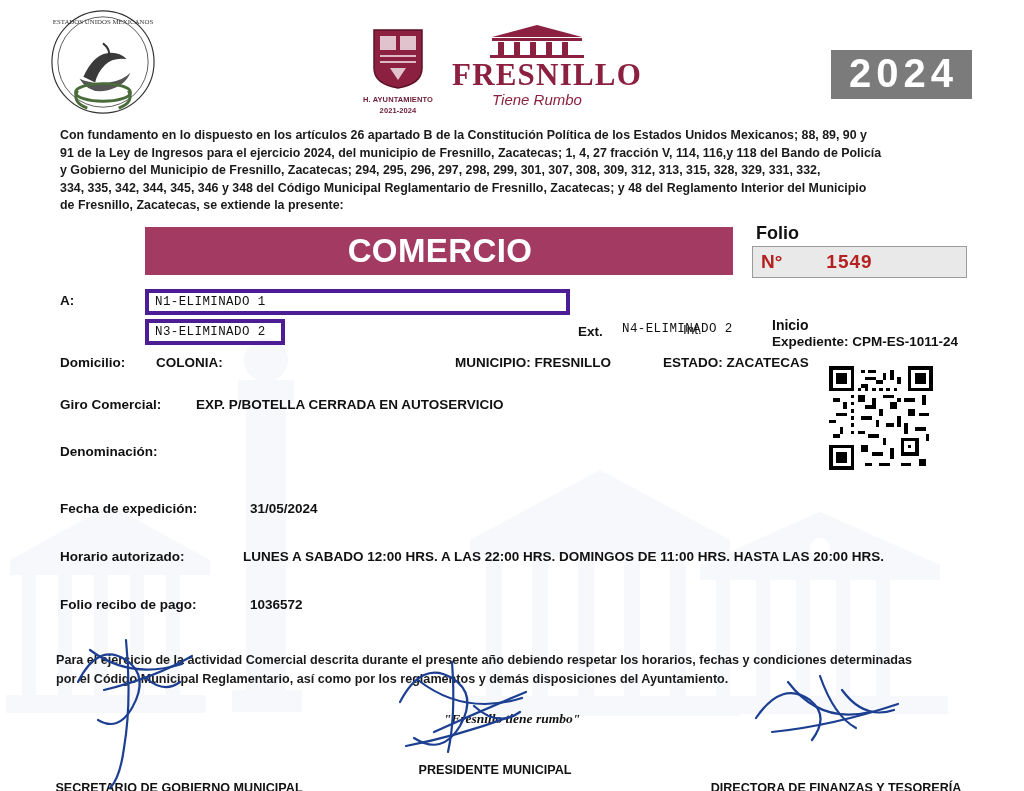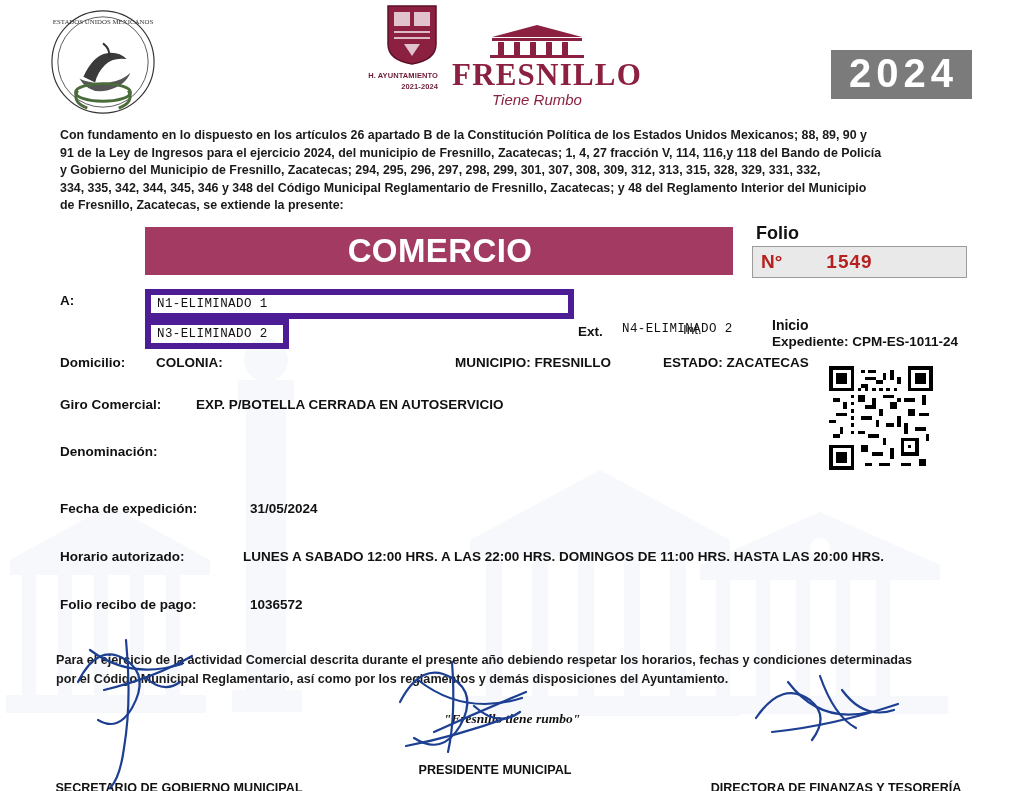--- a/index.html
+++ b/index.html
@@ -41,23 +41,23 @@
   .eagle {
     position: absolute;
     left: 44px;
     top: 8px;
     width: 118px;
     height: 108px;
   }
   .ayto {
     position: absolute;
     left: 358px;
-    top: 4px;
+    top: 28px;
     width: 80px;
-    text-align: right;
+    text-align: center;
   }
   .ayto-shield {
     width: 52px;
     height: 62px;
     margin: 0 auto;
   }
   .ayto-cap {
     font-size: 7.5px;
     font-weight: bold;
     letter-spacing: .1px;
@@ -186,21 +186,21 @@
     color: #111;
   }
   .val {
     font-weight: bold;
     color: #111;
   }
   .mono-box {
     font-family: "Liberation Mono", monospace;
     font-size: 12.5px;
     letter-spacing: .4px;
-    border: 6px solid #4c1d95;
+    border: 4px solid #4c1d95;
     background: transparent;
     padding: 2px 6px;
     display: inline-block;
     color: #111;
   }
 
   .row-a { margin: 10px 0 0 0; height: 26px; }
   .row-a .lbl { position: absolute; left: 60px; top: 4px; }
   .row-a .box { position: absolute; left: 145px; top: 0; width: 405px; }
 

